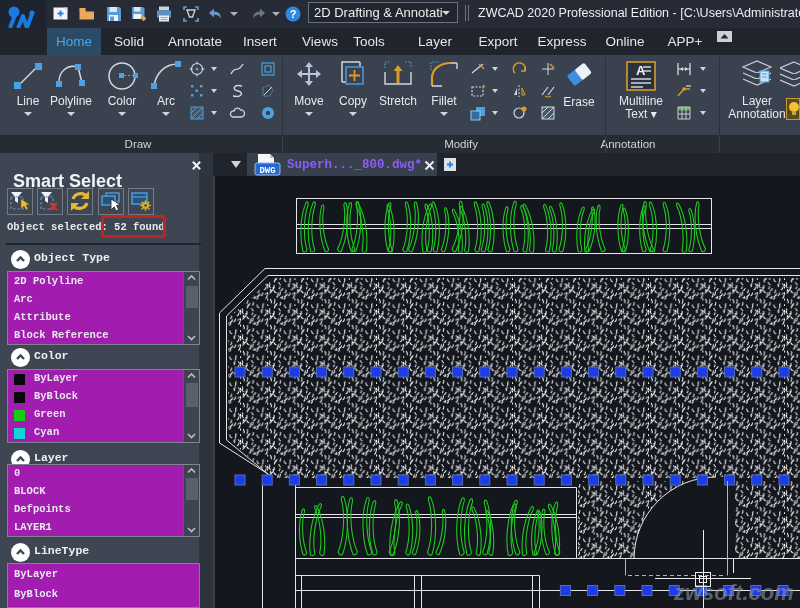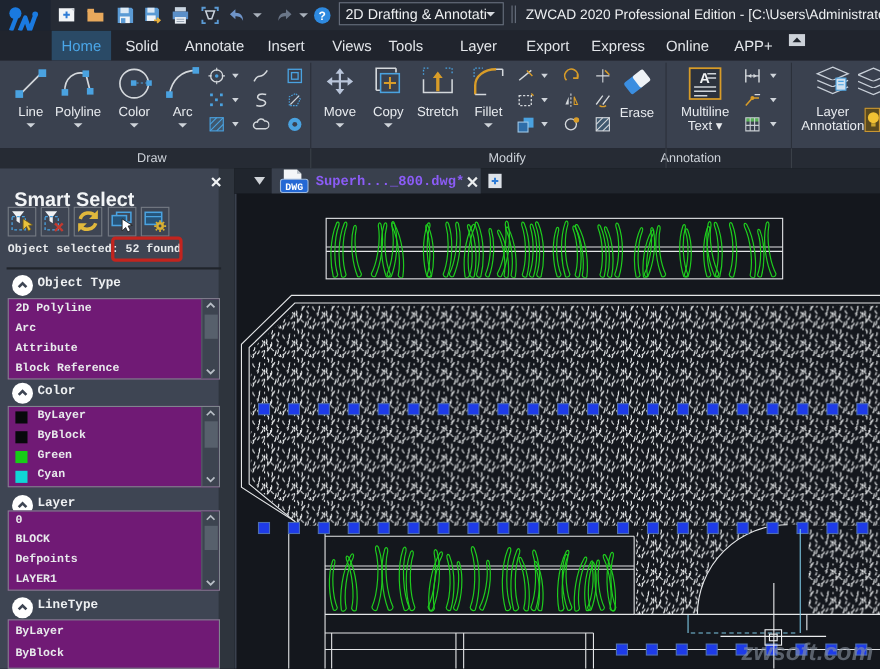--- a/index.html
+++ b/index.html
@@ -10,21 +10,21 @@
 #ribbon{left:0;top:55px;width:800px;height:80px;background:#3a414f}
 #captions{left:0;top:135px;width:800px;height:18px;background:#262b34}
 .cap{position:absolute;top:135px;height:18px;line-height:18px;font-size:11.5px;color:#ced3da}
 .biglabel{position:absolute;font-size:12px;color:#e8ebef;text-align:center;line-height:13px}
 .caret{position:absolute;width:0;height:0;border-left:4px solid transparent;border-right:4px solid transparent;border-top:4px solid #cfd4da}
 .vsep{position:absolute;top:2px;height:94px;width:1px;background:#2b303a}
 #panel{left:0;top:153px;width:199px;height:455px;background:#3e4553}
 #splitter{left:199px;top:153px;width:14px;height:455px;background:#2e343d}
 #doctabs{left:213px;top:153px;width:587px;height:23px;background:#20252d}
 .mono{font-family:"Liberation Mono",monospace}
-.listbox{position:absolute;left:7px;width:193px;background:#701a75;border:1px solid #7f858d;color:#e8eaec;font-family:"Liberation Mono",monospace;font-size:10.5px;font-weight:700}
+.listbox{position:absolute;left:7px;width:193px;background:#a21caf;border:1px solid #7f858d;color:#e8eaec;font-family:"Liberation Mono",monospace;font-size:10.5px;font-weight:700}
 .lrow{position:absolute;left:6px;white-space:nowrap}
 .sb{position:absolute;right:0;top:0;width:16px;background:#3d4450;border-left:1px solid #596069;color:#b8bec6}
 .swatch{position:absolute;left:6px;width:11px;height:11px}
 .hdrc{position:absolute;left:11px;width:19px;height:19px;background:#fff;border-radius:50%}
 .hdrt{position:absolute;left:34px;color:#eef0f2;font-family:"Liberation Mono",monospace;font-size:11.5px;font-weight:700;white-space:nowrap}
 </style></head><body>
 
 <div class="abs" id="titlebar"></div>
 <div class="abs" id="logoarea"></div>
 <svg class="abs" style="left:4px;top:2px" width="40" height="26" viewBox="0 0 40 26">

